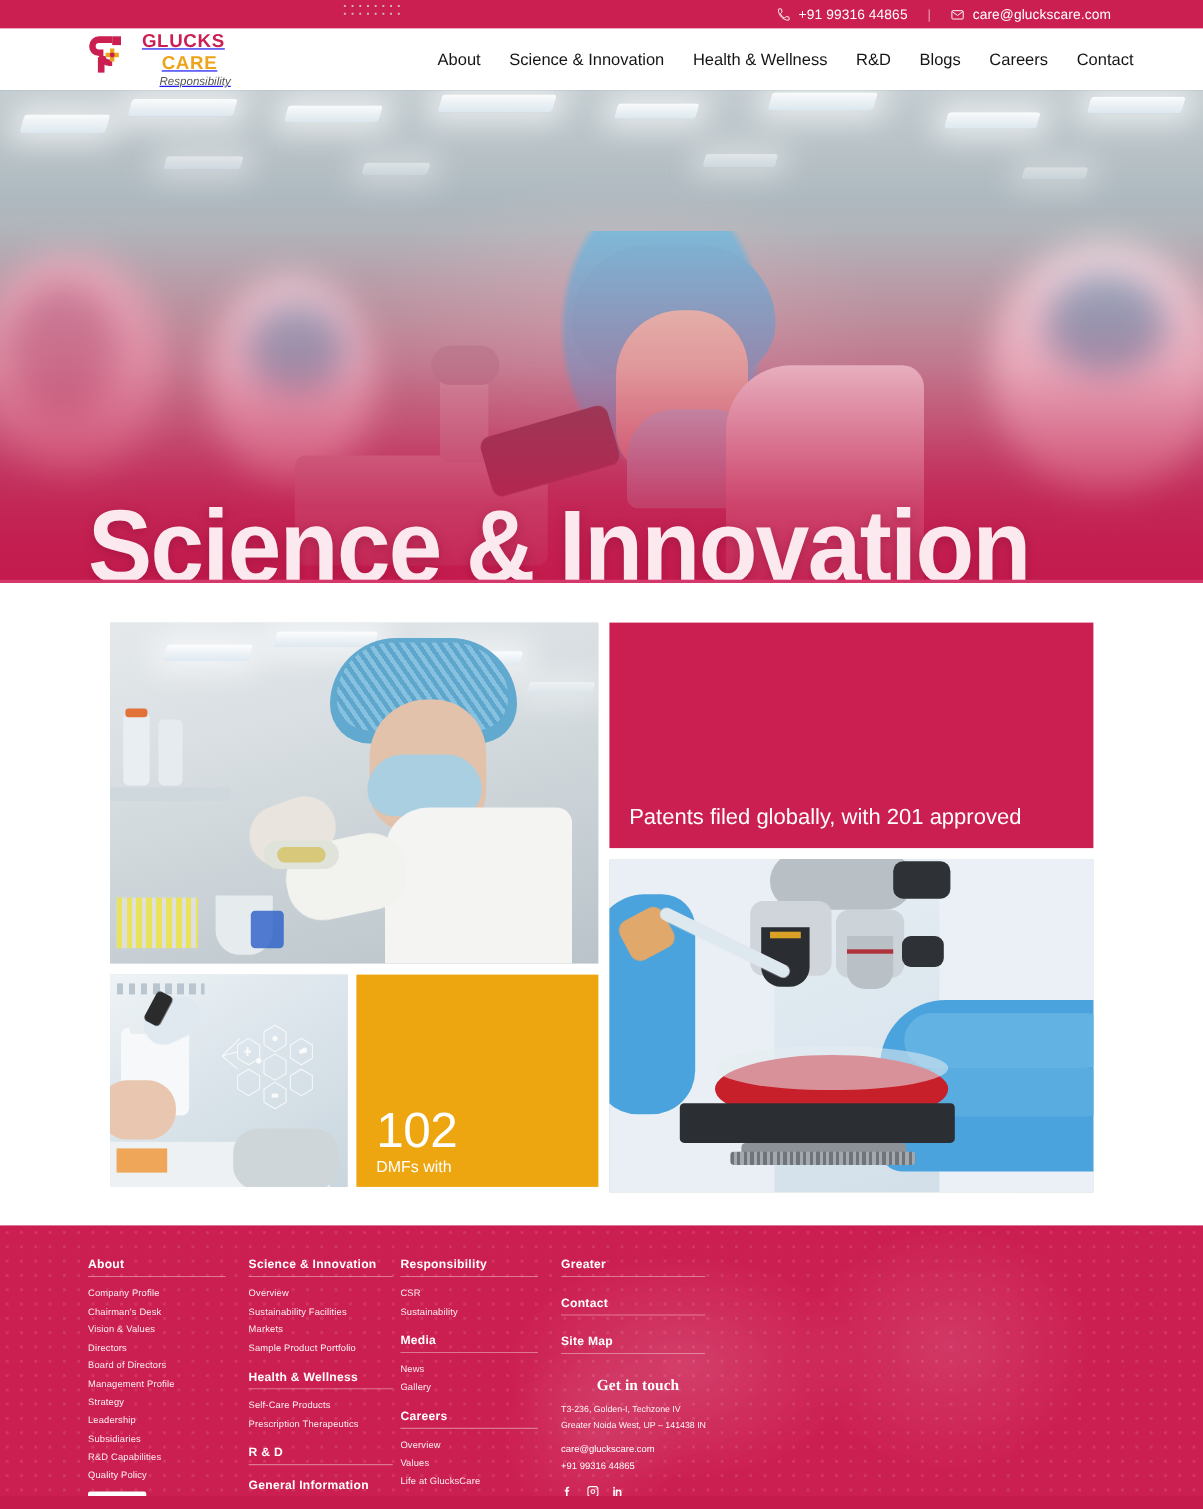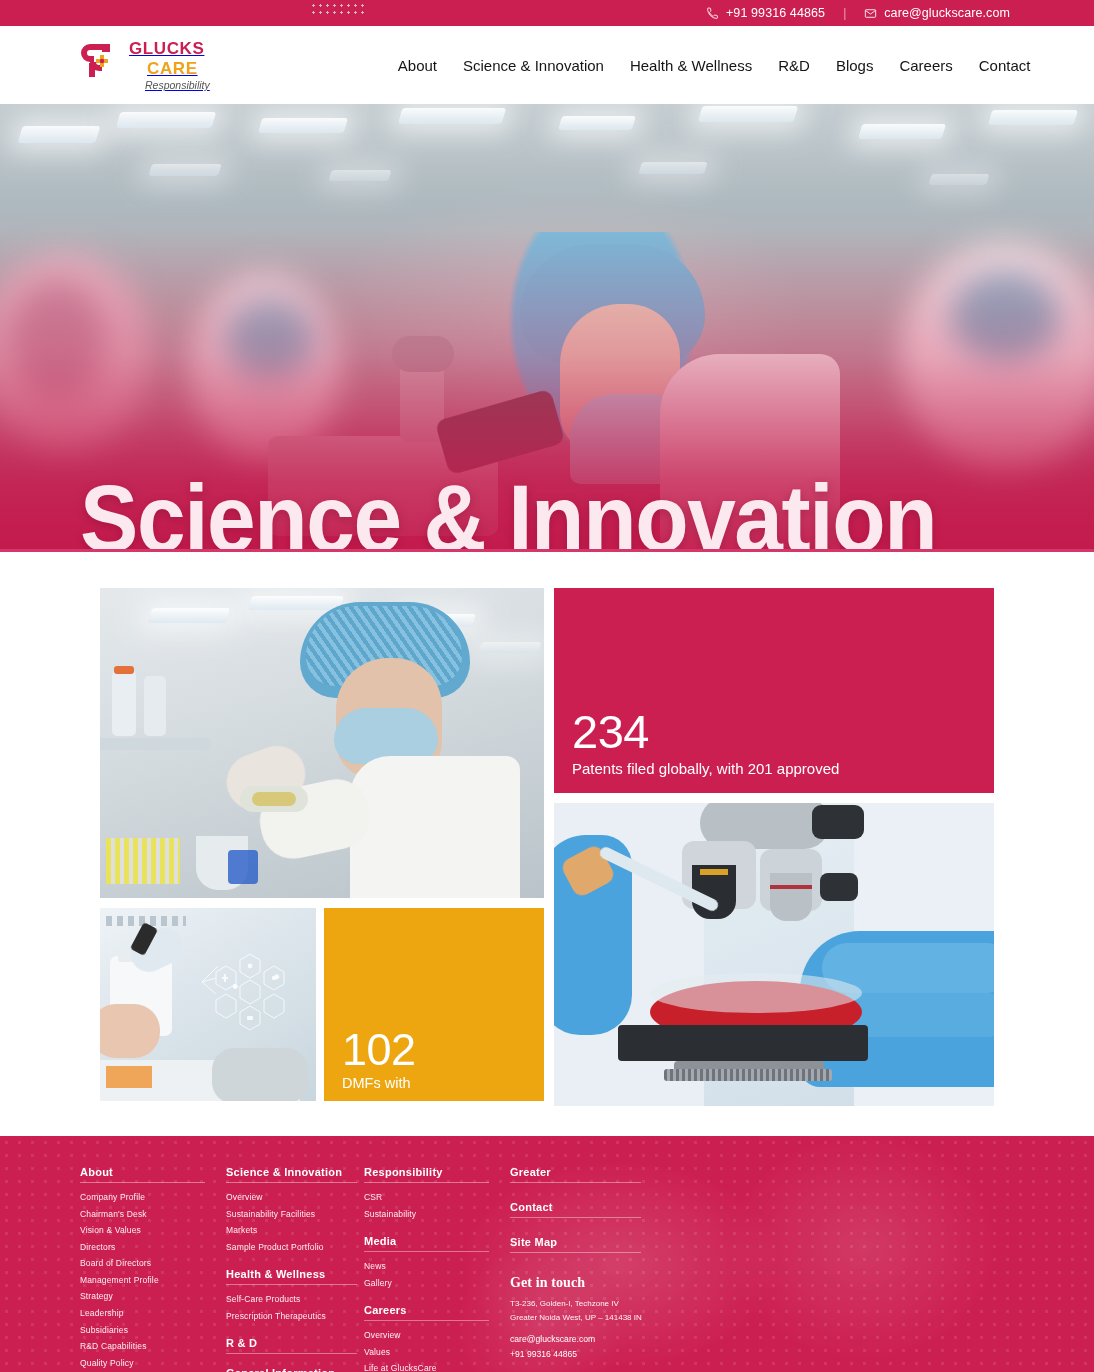--- a/index.html
+++ b/index.html
@@ -19,21 +19,21 @@
   .topbar a{
     color:#fff; font-size:12.5px; text-decoration:none; display:flex;
     align-items:center; gap:7px; letter-spacing:.1px;
   }
   .tb-sep{ color:rgba(255,255,255,.55); margin:0 18px; font-size:12px; }
   .ico-sm{ display:inline-block; width:13px; height:13px; }
   .ico-sm svg{ display:block; width:13px; height:13px; fill:none; stroke:#fff; stroke-width:1.6; }
 
   
   .header{
-    height:78px; background:#fff; display:flex; align-items:center;
+    height:56px; background:#fff; display:flex; align-items:center;
     padding:0 0 0 80px; position:relative;
   }
   .logo{ display:flex; align-items:flex-start; gap:9px; }
   .logo-mark{ width:40px; height:40px; position:relative; flex:0 0 auto; margin-top:2px;}
   .logo-mark svg{ width:40px; height:40px; display:block; }
   .logo-words{ display:flex; flex-direction:column; line-height:1; padding-top:1px;}
   .lw1{ font-size:17px; font-weight:bold; color:#cc1f51; letter-spacing:.6px; }
   .lw2{ font-size:17px; font-weight:bold; color:#eda31a; letter-spacing:.6px; margin-top:3px; padding-left:18px;}
   .lw3{ font-size:10.5px; color:#555; font-style:italic; margin-top:3px; padding-left:16px;}
 
@@ -85,21 +85,21 @@
   .rowsplit{ display:flex; gap:8px; }
 
   .stat{
     position:relative; display:flex; flex-direction:column; justify-content:flex-end;
     padding:0 0 16px 18px; color:#fff;
   }
   .stat-pink{ background:#cc1f51; height:205px; }
   .stat-yellow{ background:#eda60f; height:193px; width:220px; padding-bottom:10px;}
   .stat-num{ font-size:47px; line-height:1.02; font-weight:normal; letter-spacing:-.5px; }
   .stat-num-sm{ font-size:45px; }
-  .stat-label{ font-size:15px; margin-top:4px; }
+  .stat-label{ font-size:20px; margin-top:4px; }
   .stat-label-sm{ font-size:14.5px; margin-top:2px; }
 
   
   .sc-bg{ position:absolute; inset:0; background:linear-gradient(165deg,#e5e9ec 0%,#d3dade 45%,#b9c3c9 100%); }
   .sc2-bg{ position:absolute; inset:0; background:linear-gradient(150deg,#eef3f6 0%,#dde6ec 40%,#c9d6de 100%); }
   .mic-bg{ position:absolute; inset:0; background:linear-gradient(160deg,#eef3f7 0%,#dfe9f0 40%,#cfdde8 100%); }
 
   .dot-grid{ position:absolute; width:54px; height:26px; left:310px; top:-12px;
     background-image:radial-gradient(#cfd4dc 1px, transparent 1.3px); background-size:7px 7px; opacity:.85;}
 
@@ -129,21 +129,21 @@
     width:125px;
   }
   .fhead-w{ width:131px; }
   .fhead.mt{ margin-top:13px; }
   .flink{ display:block; font-size:8.5px; color:rgba(255,255,255,.93); text-decoration:none;
           line-height:1.95; letter-spacing:.15px;}
   .badge{ width:53px; height:20px; background:#fff; border-radius:2px; display:flex;
           align-items:center; justify-content:center; margin-top:7px; overflow:hidden;}
 
   .git{ font-family:"Liberation Serif", serif; font-size:14px; font-weight:bold;
-        margin-top:22px; margin-bottom:6px; letter-spacing:.1px;}
+        margin-top:22px; margin-bottom:6px; letter-spacing:.1px;text-align:center;}
   .gaddr{ font-size:8px; line-height:1.75; color:rgba(255,255,255,.95); }
   .gcontact{ font-size:8.6px; line-height:1.8; margin-top:7px; color:#fff; text-decoration:none; display:block;}
   .socials{ display:flex; gap:11px; margin-top:9px; align-items:center;}
   .socials a{ color:#fff; font-size:12px; text-decoration:none; display:flex; align-items:center;}
   .socials svg{ width:12px; height:12px; fill:#fff; }
 
   
   .botbar{ position:relative; background:#c41a4c; padding:6px 80px 8px 80px; z-index:3;}
 </style>
 </head>
@@ -308,21 +308,20 @@
           <div class="stat-num stat-num-sm">102</div>
           <div class="stat-label stat-label-sm">DMFs with</div>
         </div>
       </div>
       <div class="dot-grid"></div>
     </div>
 
     <div class="col-right">
 
       <div class="stat stat-pink">
-        <div class="stat-num">234</div>
         <div class="stat-label">Patents filed globally, with 201 approved</div>
       </div>
 
       <div class="ph ph-c">
         <div class="mic-bg"></div>
         <div class="fig" style="left:0px;top:0px;width:150px;height:303px;background:#e9eff4;"></div>
         <div class="fig" style="left:300px;top:0px;width:146px;height:303px;background:#eaf0f5;"></div>
 
         <div class="fig" style="left:146px;top:-6px;width:130px;height:52px;background:#b8bfc5;border-radius:26px;"></div>
         <div class="fig" style="left:258px;top:2px;width:52px;height:34px;background:#2e3236;border-radius:9px;"></div>

